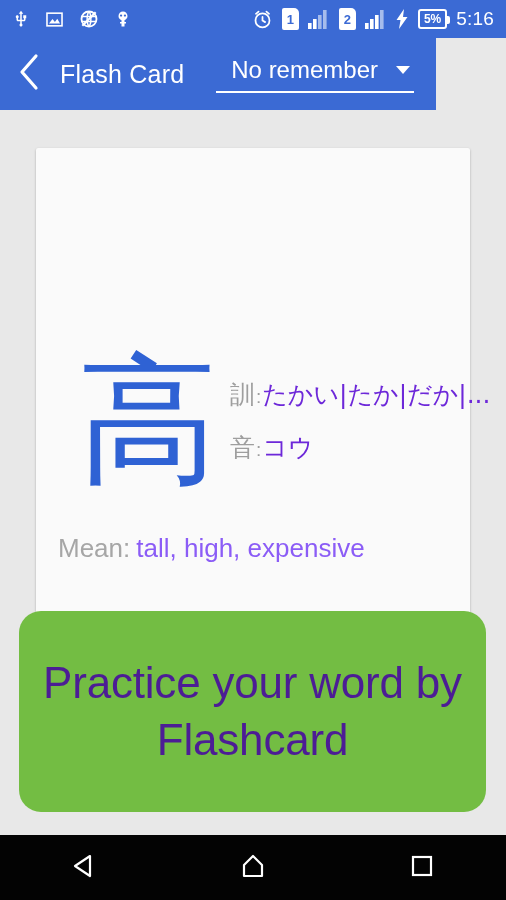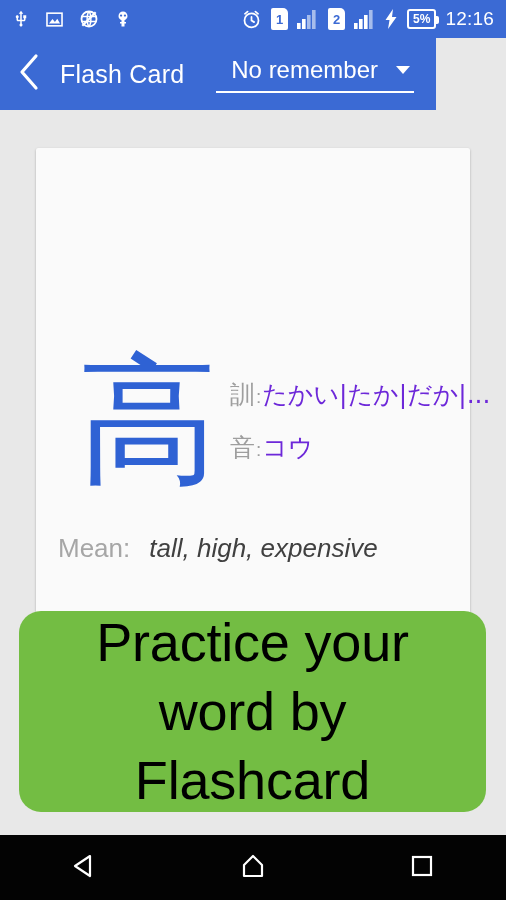--- a/index.html
+++ b/index.html
@@ -129,39 +129,39 @@
     color:#6d28d9;
     font-size:25px;
     font-family:"DejaVu Sans", sans-serif;
   }
   #mean-row {
     position:absolute; left:22px; top:385px;
     display:flex; align-items:center;
   }
   #mean-label { color:#a6a6a6; font-size:26px; font-weight:300; }
   #mean-value {
-    color:#404040; font-size:26px;
-    font-style:italic; font-weight:300;
-    margin-left:19px;
+    color:#8b5cf6; font-size:26px;
+    font-weight:300;
+    margin-left:6px;
   }
 
   
   #coach {
     position:absolute;
     left:19px; top:501px;
     width:467px; height:201px;
     background:#73bd43;
     border-radius:22px;
     display:flex; align-items:center; justify-content:center;
     text-align:center;
     cursor:pointer;
   }
   #coach-text {
-    color:#000000;
-    font-size:54px;
+    color:#4c1d95;
+    font-size:44px;
     font-weight:400;
     line-height:1.28;
     letter-spacing:-0.2px;
     padding:0 18px;
   }
 
   
   #navbar {
     position:absolute; bottom:0; left:0;
     width:506px; height:65px;
@@ -236,21 +236,21 @@
         </svg>
       </span>
       <span class="sicon">
         <svg width="13" height="20" viewBox="0 0 12 20" fill="#ffffff">
           <path d="M7.5 0L0 11h4l-1.5 9L11 8H6.5z"></path>
         </svg>
       </span>
       <span class="battery">
         <span class="battery-text">5%</span>
       </span>
-      <span id="clock">12:16</span>
+      <span id="clock">5:16</span>
     </div>
   </div>
 
   <div id="appbar">
     <div id="back-btn">
       <span>
         <svg width="26" height="40" viewBox="0 0 26 40" fill="none" stroke="#ffffff" stroke-width="3.2" stroke-linecap="round" stroke-linejoin="round">
           <path d="M20 4L6 20l14 16"></path>
         </svg>
       </span>

